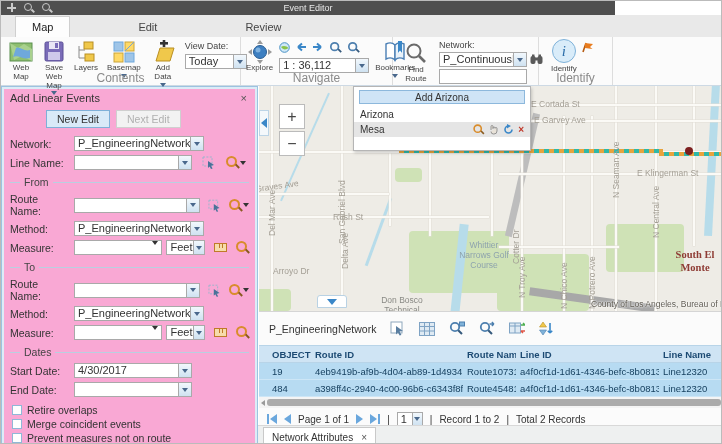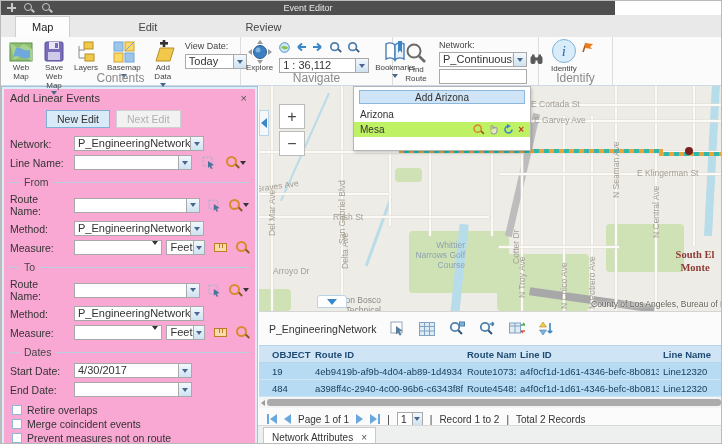--- a/index.html
+++ b/index.html
@@ -60,38 +60,38 @@
 
   
   .map { position:absolute; left:258px; top:85px; width:464px; height:225px; background:#eeece6; overflow:hidden; z-index:1; }
   .green { position:absolute; background:#cfe2b6; border-radius:4px; }
   .water { position:absolute; background:#b7dcea; }
   .fwy { position:absolute; background:#bdbdbd; }
   .road-v { position:absolute; width:2px; background:#fbfaf6; box-shadow:0 0 0 0.5px #e2ded5; }
   .road-h { position:absolute; height:2px; background:#fbfaf6; box-shadow:0 0 0 0.5px #e2ded5; }
   .mlabel { position:absolute; font-size:8.5px; color:#a39e94; white-space:nowrap; z-index:6; }
   .mlabel.v { transform:rotate(-90deg); transform-origin:0 0; }
-  .poi { color:#8ea3ad; text-align:right; white-space:normal; line-height:1.15; }
+  .poi { color:#8ea3ad; text-align:center; white-space:normal; line-height:1.15;margin-left:47px; }
   .city { font-family:"Liberation Serif", serif; color:#8e3b34; font-weight:bold; font-size:10.5px; text-align:center; white-space:normal; line-height:1.2; }
   .attrib { color:#5f5b52; font-size:8.5px; text-shadow:0 0 2px #fff, 0 0 2px #fff; z-index:7; }
   .route-seg { position:absolute; height:4px; z-index:5;
      background:repeating-linear-gradient(90deg, #e8a33d 0 5px, #2fb8a8 5px 10px); }
   .route-dot { position:absolute; width:8px; height:8px; border-radius:50%; background:#7c1f1f; z-index:6; }
   .zoomctl { position:absolute; left:20px; top:18px; width:26px; z-index:10; }
   .zbtn { width:26px; height:25px; background:#fff; border:1px solid #bbb; color:#444; font-size:16px; display:flex; align-items:center; justify-content:center; cursor:pointer; }
   .collapse-left { position:absolute; left:0; top:24px; width:10px; height:26px; background:#f4f8fb; border:1px solid #bcd4e6; display:flex; align-items:center; justify-content:center; z-index:10; cursor:pointer; }
   .tri-left { width:0; height:0; border-top:5px solid transparent; border-bottom:5px solid transparent; border-right:6px solid #3a87c8; }
   .collapse-bottom { position:absolute; left:58px; top:209px; width:30px; height:13px; background:#fff; border:1px solid #b9d2e4; border-radius:3px 3px 0 0; display:flex; align-items:center; justify-content:center; z-index:10; cursor:pointer; }
   .tri-downb { width:0; height:0; border-left:5px solid transparent; border-right:5px solid transparent; border-top:6px solid #3a87c8; }
 
   
   .bkdrop { position:absolute; left:352px; top:85px; width:178px; height:65px; background:#fff; border:1px solid #b5b5b5; box-shadow:1px 2px 3px rgba(0,0,0,.18); z-index:30; font-size:10px; color:#333; }
   .bk-add { margin:3px 5px 3px; height:14px; background:#cfe4f6; border:1px solid #8db8dc; display:flex; align-items:center; justify-content:center; cursor:pointer; }
   .bk-item { height:15px; display:flex; align-items:center; padding:0 6px; cursor:pointer; }
-  .bk-item.sel { background:#bef264; }
+  .bk-item.sel { background:#e5e5e5; }
   .bk-icons { margin-left:auto; display:flex; align-items:center; gap:4px; }
   .bk-x { color:#c0392b; font-size:10px; font-weight:bold; cursor:pointer; }
 
   
   .tablearea { position:absolute; left:258px; top:310px; width:464px; height:114px; background:#fbfbfb; border-top:1px solid #d5d5d5; z-index:20; }
   .t-toolbar { height:33px; display:flex; align-items:center; gap:14px; padding-left:10px; font-size:10.5px; color:#333; }
   .t-grid { display:grid; grid-template-columns:52px 152px 53px 143px 64px; font-size:9.5px; }
   .t-grid > div { padding:2.5px 0 2.5px 4px; white-space:nowrap; overflow:hidden; }
   .t-head { background:#cfe4f4; color:#1c4a73; font-weight:bold; border-top:1px solid #b8d4e8; border-bottom:1px solid #b8d4e8; }
   .t-row { background:#b7dbf2; color:#16405f; border-bottom:1px solid #cde6f6; }

